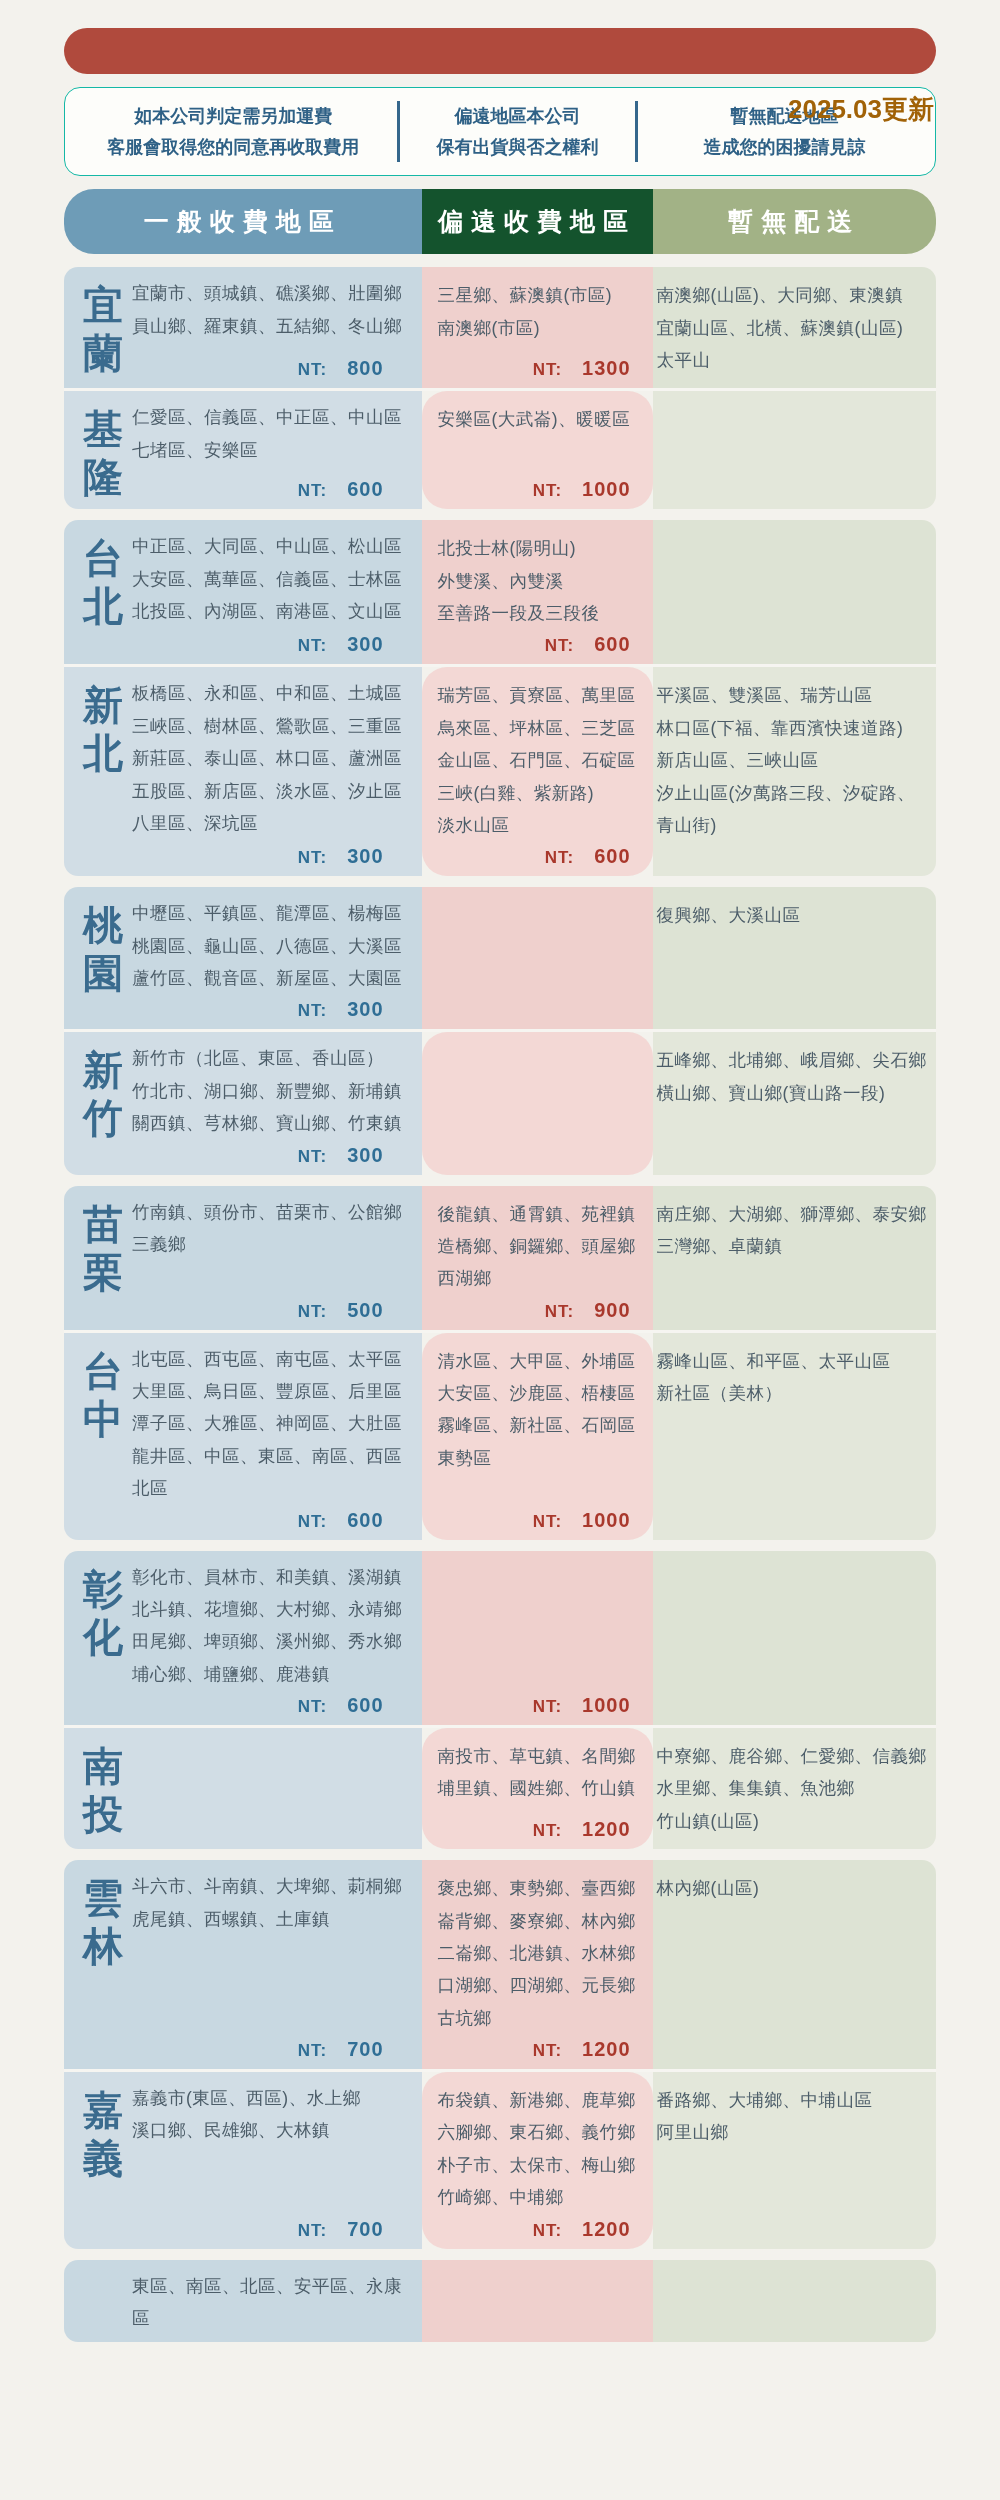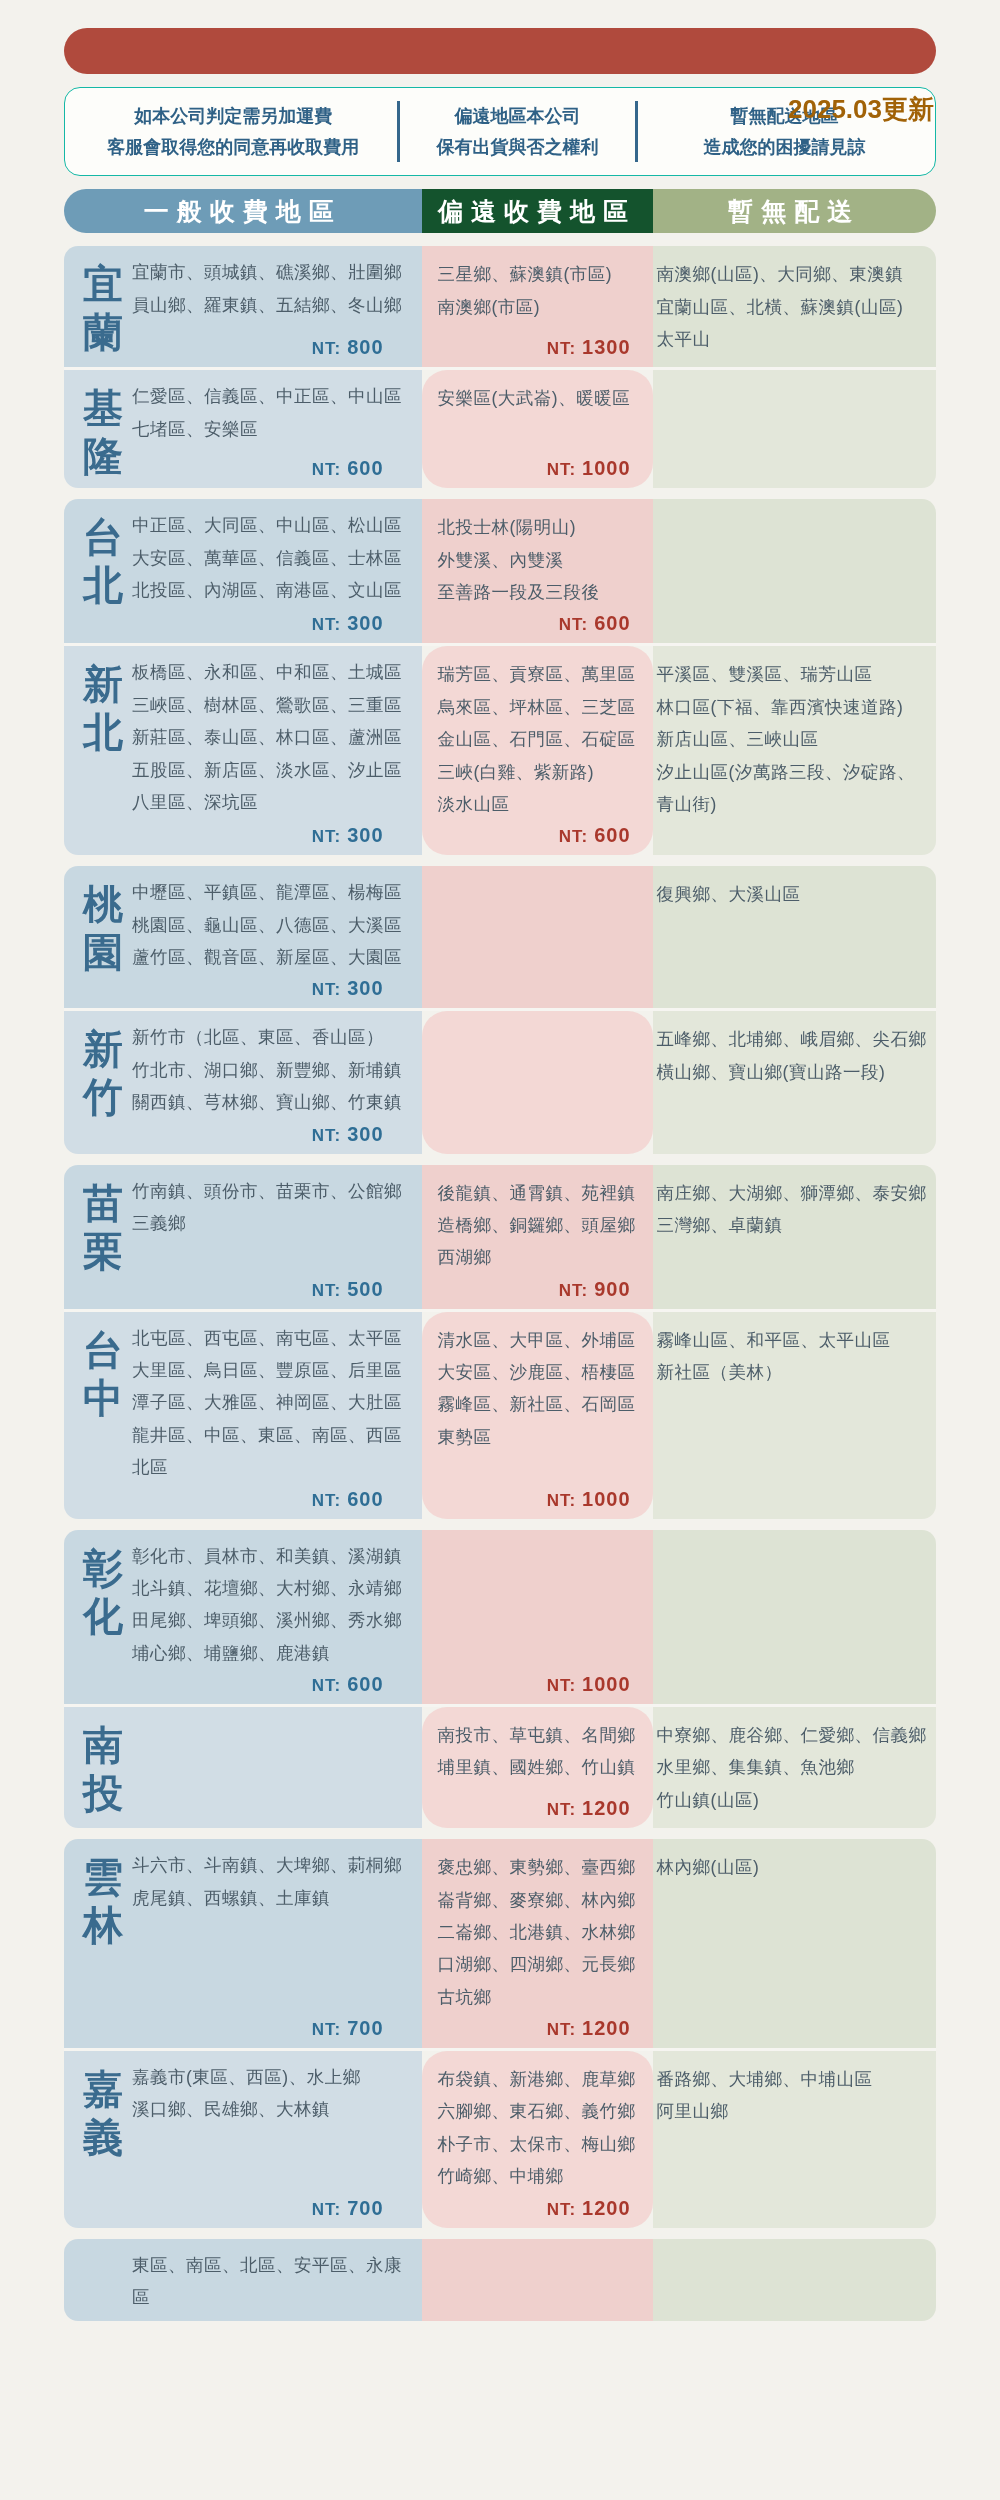--- a/index.html
+++ b/index.html
@@ -21,21 +21,21 @@
   
   .notes-box { margin-top:13px; background:#fdfdfa; border:1px solid #14b8a6; border-radius:16px;
                display:flex; align-items:stretch; padding:13px 4px; }
   .note { flex:1; display:flex; flex-direction:column; justify-content:center; text-align:center;
           color:#2f6186; font-weight:bold; font-size:18px; line-height:1.7; }
   .note.n1 { flex:1.4; }
   .note.n3 { flex:1.25; }
   .note + .note { border-left:3px solid #35678c; }
 
   
-  .col-headers { display:flex; margin-top:13px; border-radius:30px; overflow:hidden; height:44px; }
+  .col-headers { display:flex; margin-top:13px; border-radius:30px; overflow:hidden; height:65px; }
   .ch { display:flex; align-items:center; justify-content:center; color:#ffffff; font-size:25px;
         font-weight:bold; letter-spacing:8px; box-sizing:border-box; }
   .ch.blue  { width:41%;   background:#6e9cb7; }
   .ch.red   { width:26.5%; background:#14532d; }
   .ch.green { width:32.5%; background:#a2b286; }
 
   
   #rows { margin-top:13px; display:flex; flex-direction:column; gap:11px; }
   .group { border-radius:14px; overflow:hidden; }
   .row { display:flex; align-items:stretch; }
@@ -45,21 +45,21 @@
   .cell.pink  { width:26.5%; background:#efd0cd; padding:12px 16px 8px; display:flex; flex-direction:column; }
   .cell.green { width:32.5%; background:#dde3d4; padding:12px 4px; }
   .row.alt .cell.blue  { background:#d1dde5; }
   .row.alt .cell.pink  { background:#f3d8d5;border-radius:25px; }
   .row.alt .cell.green { background:#e3e7da; }
 
   .label { width:58px; flex:0 0 58px; color:#3a6b8e; font-size:40px; font-weight:bold; line-height:1.2; padding-top:4px; }
   .label span { display:block; text-align:center; }
   .gcontent { flex:1; display:flex; flex-direction:column; }
   .lines { color:#4c5d69; font-size:17.5px; line-height:1.85; letter-spacing:0.5px; }
-  .price { margin-top:auto; display:flex; justify-content:flex-end; align-items:baseline; gap:6px; padding:4px 26px 0 0; }
+  .price { margin-top:auto; display:flex; justify-content:flex-end; align-items:baseline; gap:20px; padding:4px 26px 0 0; }
   .cell.pink .price { padding-right:6px; }
   .price .nt  { font-size:17px; font-weight:bold; letter-spacing:1px; }
   .price .val { font-size:20px; font-weight:bold; letter-spacing:1px; }
   .price.gen { color:#2f6e95; }
   .price.rem { color:#a9382c; }
 </style>
 </head>
 <body>
 
 <div class="page">

